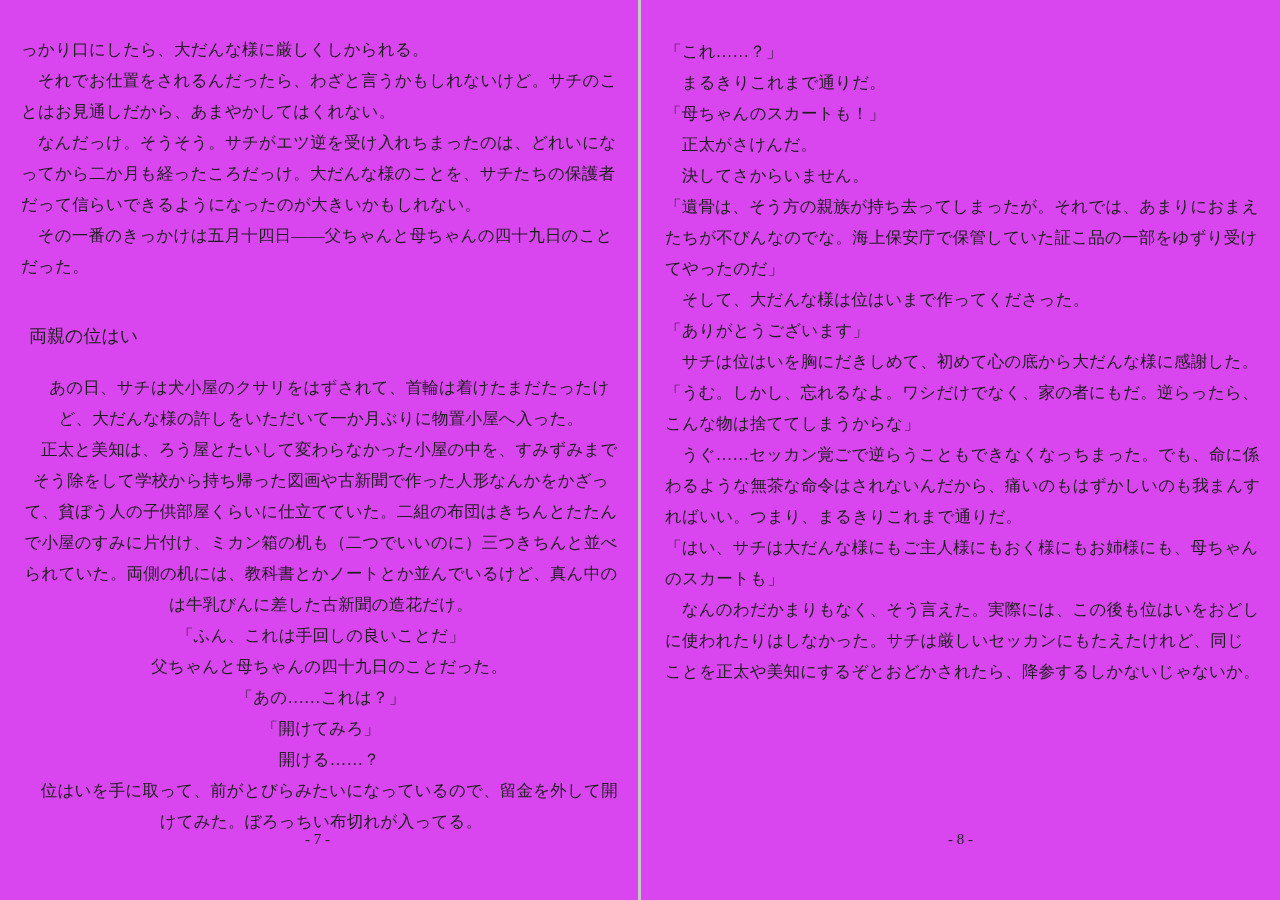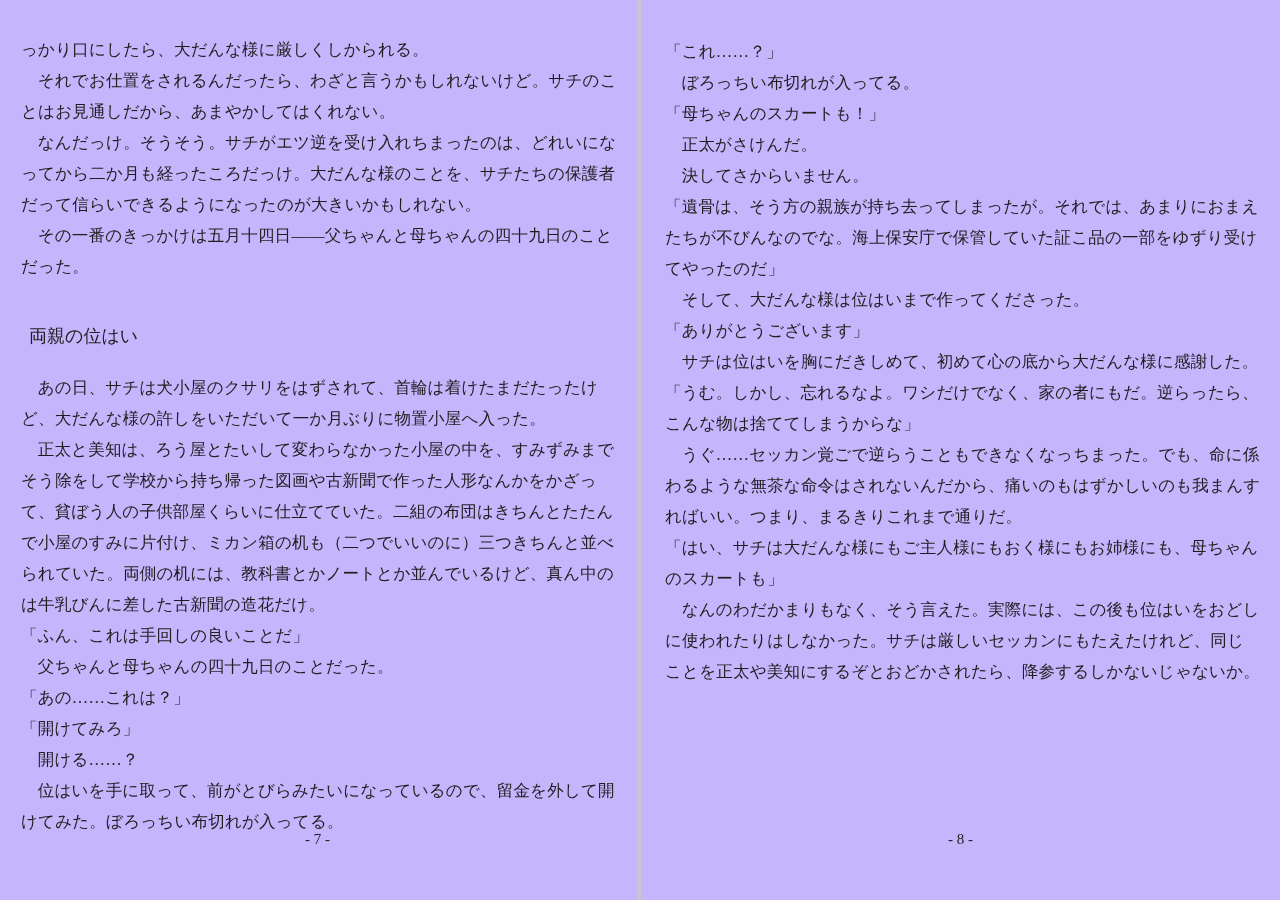--- a/index.html
+++ b/index.html
@@ -19,21 +19,21 @@
       position: absolute;
       left: 0; top: 0;
       width: 1280px;
       height: 900px;
     }
     .page {
       position: absolute;
       top: 0;
       width: 639px;
       height: 900px;
-      background: #c4b5fd;
+      background: #d946ef;
     }
     .page-left { left: 0; }
     .page-right { left: 641px; }
     .gutter {
       position: absolute;
       left: 638px;
       top: 0;
       width: 3px;
       height: 900px;
       background: #c8c8c8;
@@ -49,21 +49,21 @@
     .page-left .text-block.top { top: 34px; }
     .page-left .heading {
       position: absolute;
       left: 21px;
       top: 313px;
       font-size: 18px;
       line-height: 31px;
       margin: 8px;
       font-weight: normal;
     }
-    .page-left .text-block.bottom { top: 372px; }
+    .page-left .text-block.bottom { top: 372px; text-align: center; }
     .page-right .text-block { left: 24px; top: 36px; width: 596px; }
     .para {
       margin: 0;
       white-space: pre-wrap;
       word-break: break-all;
     }
     .page-number {
       position: absolute;
       top: 826px;
       width: 100%;
@@ -102,21 +102,21 @@
     </div>
 
     <div class="page-number">- 7 -</div>
   </div>
 
   <div class="gutter"></div>
 
   <div class="page page-right">
     <div class="text-block">
       <p class="para">「これ……？」</p>
-      <p class="para">　ぼろっちい布切れが入ってる。</p>
+      <p class="para">　まるきりこれまで通りだ。</p>
       <p class="para">「母ちゃんのスカートも！」</p>
       <p class="para">　正太がさけんだ。</p>
       <p class="para">　決してさからいません。</p>
       <p class="para">「遺骨は、そう方の親族が持ち去ってしまったが。それでは、あまりにおまえたちが不びんなのでな。海上保安庁で保管していた証こ品の一部をゆずり受けてやったのだ」</p>
       <p class="para">　そして、大だんな様は位はいまで作ってくださった。</p>
       <p class="para">「ありがとうございます」</p>
       <p class="para">　サチは位はいを胸にだきしめて、初めて心の底から大だんな様に感謝した。</p>
       <p class="para">「うむ。しかし、忘れるなよ。ワシだけでなく、家の者にもだ。逆らったら、こんな物は捨ててしまうからな」</p>
       <p class="para">　うぐ……セッカン覚ごで逆らうこともできなくなっちまった。でも、命に係わるような無茶な命令はされないんだから、痛いのもはずかしいのも我まんすればいい。つまり、まるきりこれまで通りだ。</p>
       <p class="para">「はい、サチは大だんな様にもご主人様にもおく様にもお姉様にも、母ちゃんのスカートも」</p>

